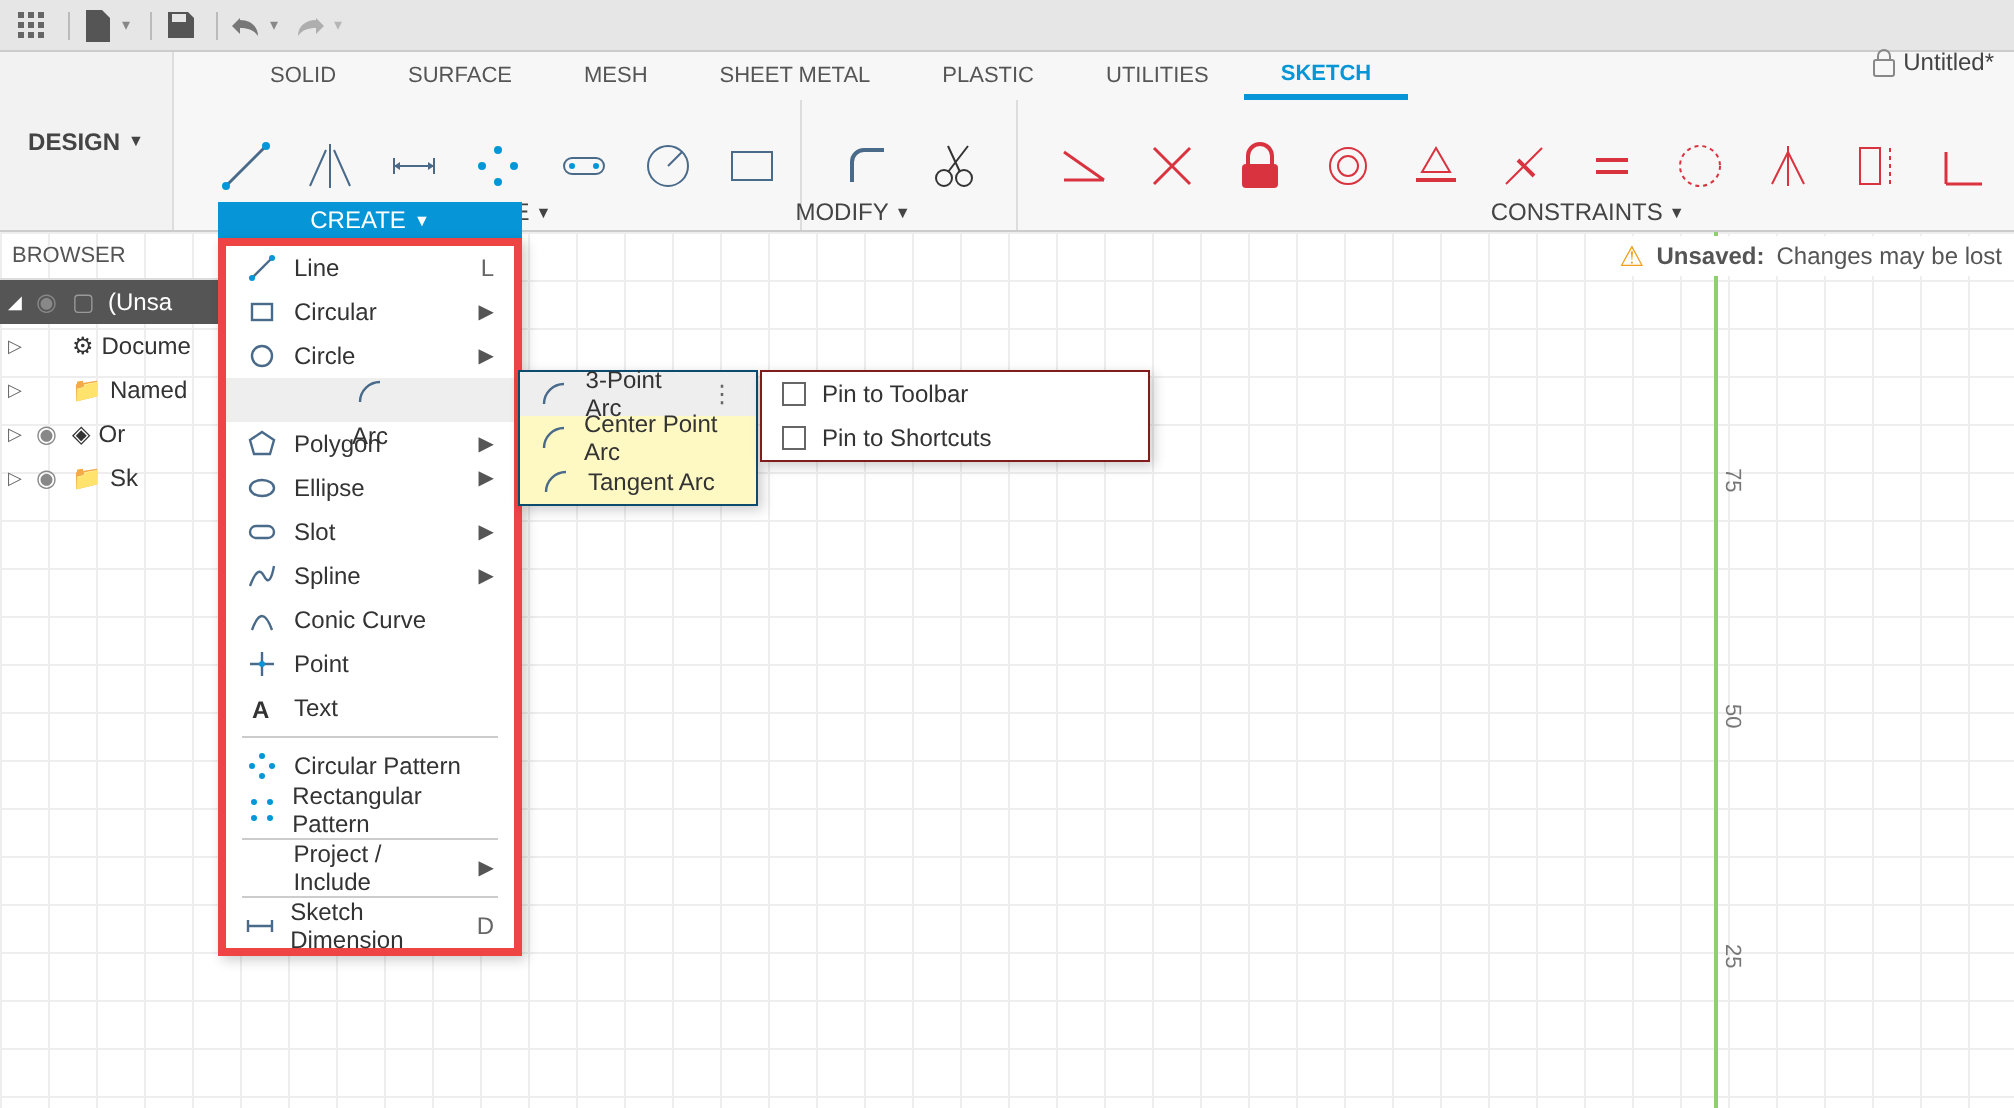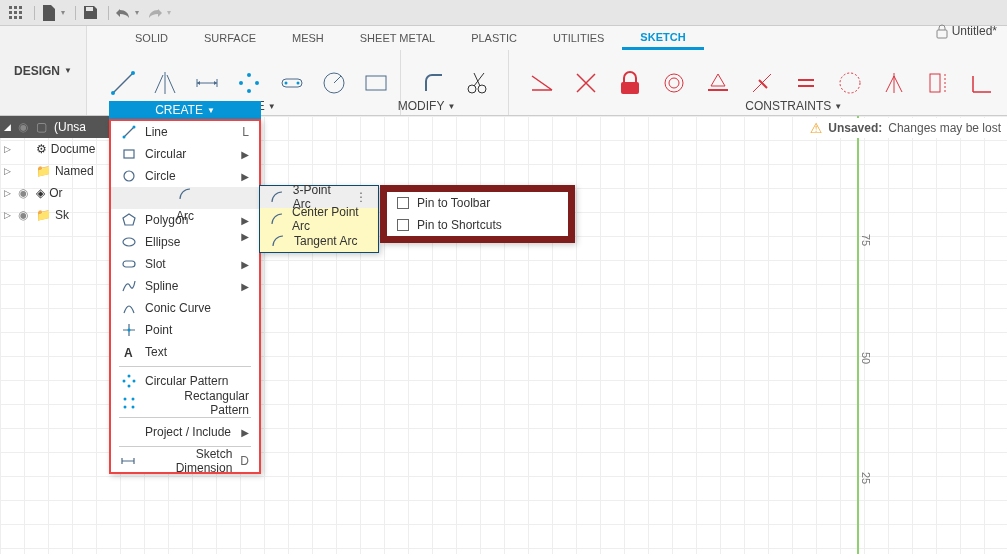--- a/index.html
+++ b/index.html
@@ -42,35 +42,35 @@
 
 
 .unsaved-strip { position:absolute; right:0; top:118px; display:flex; align-items:center; gap:6px; background:#fff; padding:2px 6px; font-size:11px; z-index:5; }
 .warn { color:#f0a020; font-size:14px; }
 
 
 .ruler-mark { position:absolute; left:860px; writing-mode:vertical-rl; font-size:11px; color:#777; }
 
 
 .create-bar { position:absolute; left:109px; top:101px; width:152px; height:18px; background:#0696d7; color:#fff; display:flex; align-items:center; justify-content:center; gap:4px; font-size:11px; cursor:pointer; z-index:10; }
-.create-menu { position:absolute; left:109px; top:119px; width:152px; background:#fff; border:2px solid #ef4444; z-index:10; box-shadow:2px 2px 6px rgba(0,0,0,0.2);text-align:right; }
+.create-menu { position:absolute; left:109px; top:119px; width:152px; background:#fff; border:4px solid #ef4444; z-index:10; box-shadow:2px 2px 6px rgba(0,0,0,0.2); }
 .menu-item { height:22px; display:flex; align-items:center; padding:0 10px; gap:8px; font-size:11px; color:#333; cursor:pointer; position:relative; }
 .menu-item:hover, .menu-item.hover { background:#eee;flex-direction:column; }
 .menu-item .mi-icon { width:16px; display:flex; justify-content:center; }
 .menu-item .shortcut { margin-left:auto; color:#666; }
 .menu-item .arrow { margin-left:auto; font-size:10px; color:#555; }
 .menu-sep { height:1px; background:#ccc; margin:3px 8px; }
 
 
 .submenu { position:absolute; left:259px; top:185px; width:120px; background:#fef9c3; border:1px solid #0c4a6e; z-index:11; box-shadow:2px 2px 6px rgba(0,0,0,0.2); }
 .submenu .menu-item.hl { background:#eee; }
 .submenu .dots { margin-left:auto; color:#666; letter-spacing:1px; }
 
 
-.ctx-menu { position:absolute; left:380px; top:185px; width:195px; background:#fff; border:7px solid #7f1d1d; z-index:12; box-shadow:2px 2px 6px rgba(0,0,0,0.2); }
+.ctx-menu { position:absolute; left:380px; top:185px; width:195px; background:#fff; border:1px solid #7f1d1d; z-index:12; box-shadow:2px 2px 6px rgba(0,0,0,0.2); }
 .ctx-item { height:22px; display:flex; align-items:center; padding:0 10px; gap:8px; font-size:11px; color:#333; cursor:pointer; }
 .ctx-item .chk { width:12px; height:12px; border:1px solid #666; }
 
 
 svg { overflow:visible; }
 </style>
 </head>
 <body>
 
 <div class="top-bar">
@@ -289,20 +289,21 @@
 <div class="ruler-mark" style="top:352px">50</div>
 <div class="ruler-mark" style="top:472px">25</div>
 
 <div class="unsaved-strip">
   <span class="warn">⚠</span>
   <b>Unsaved:</b>
   <span>Changes may be lost</span>
 </div>
 
 <div class="browser">
+  <div class="browser-header">BROWSER</div>
   <div class="tree-row root">
     <span class="tri" style="color:#fff">◢</span>
     <span class="eye">◉</span>
     <span class="fld">▢</span>
     <span>(Unsa</span>
   </div>
   <div class="tree-row">
     <span class="tri">▷</span>
     <span class="eye" style="visibility:hidden">◉</span>
     <span>⚙</span>

